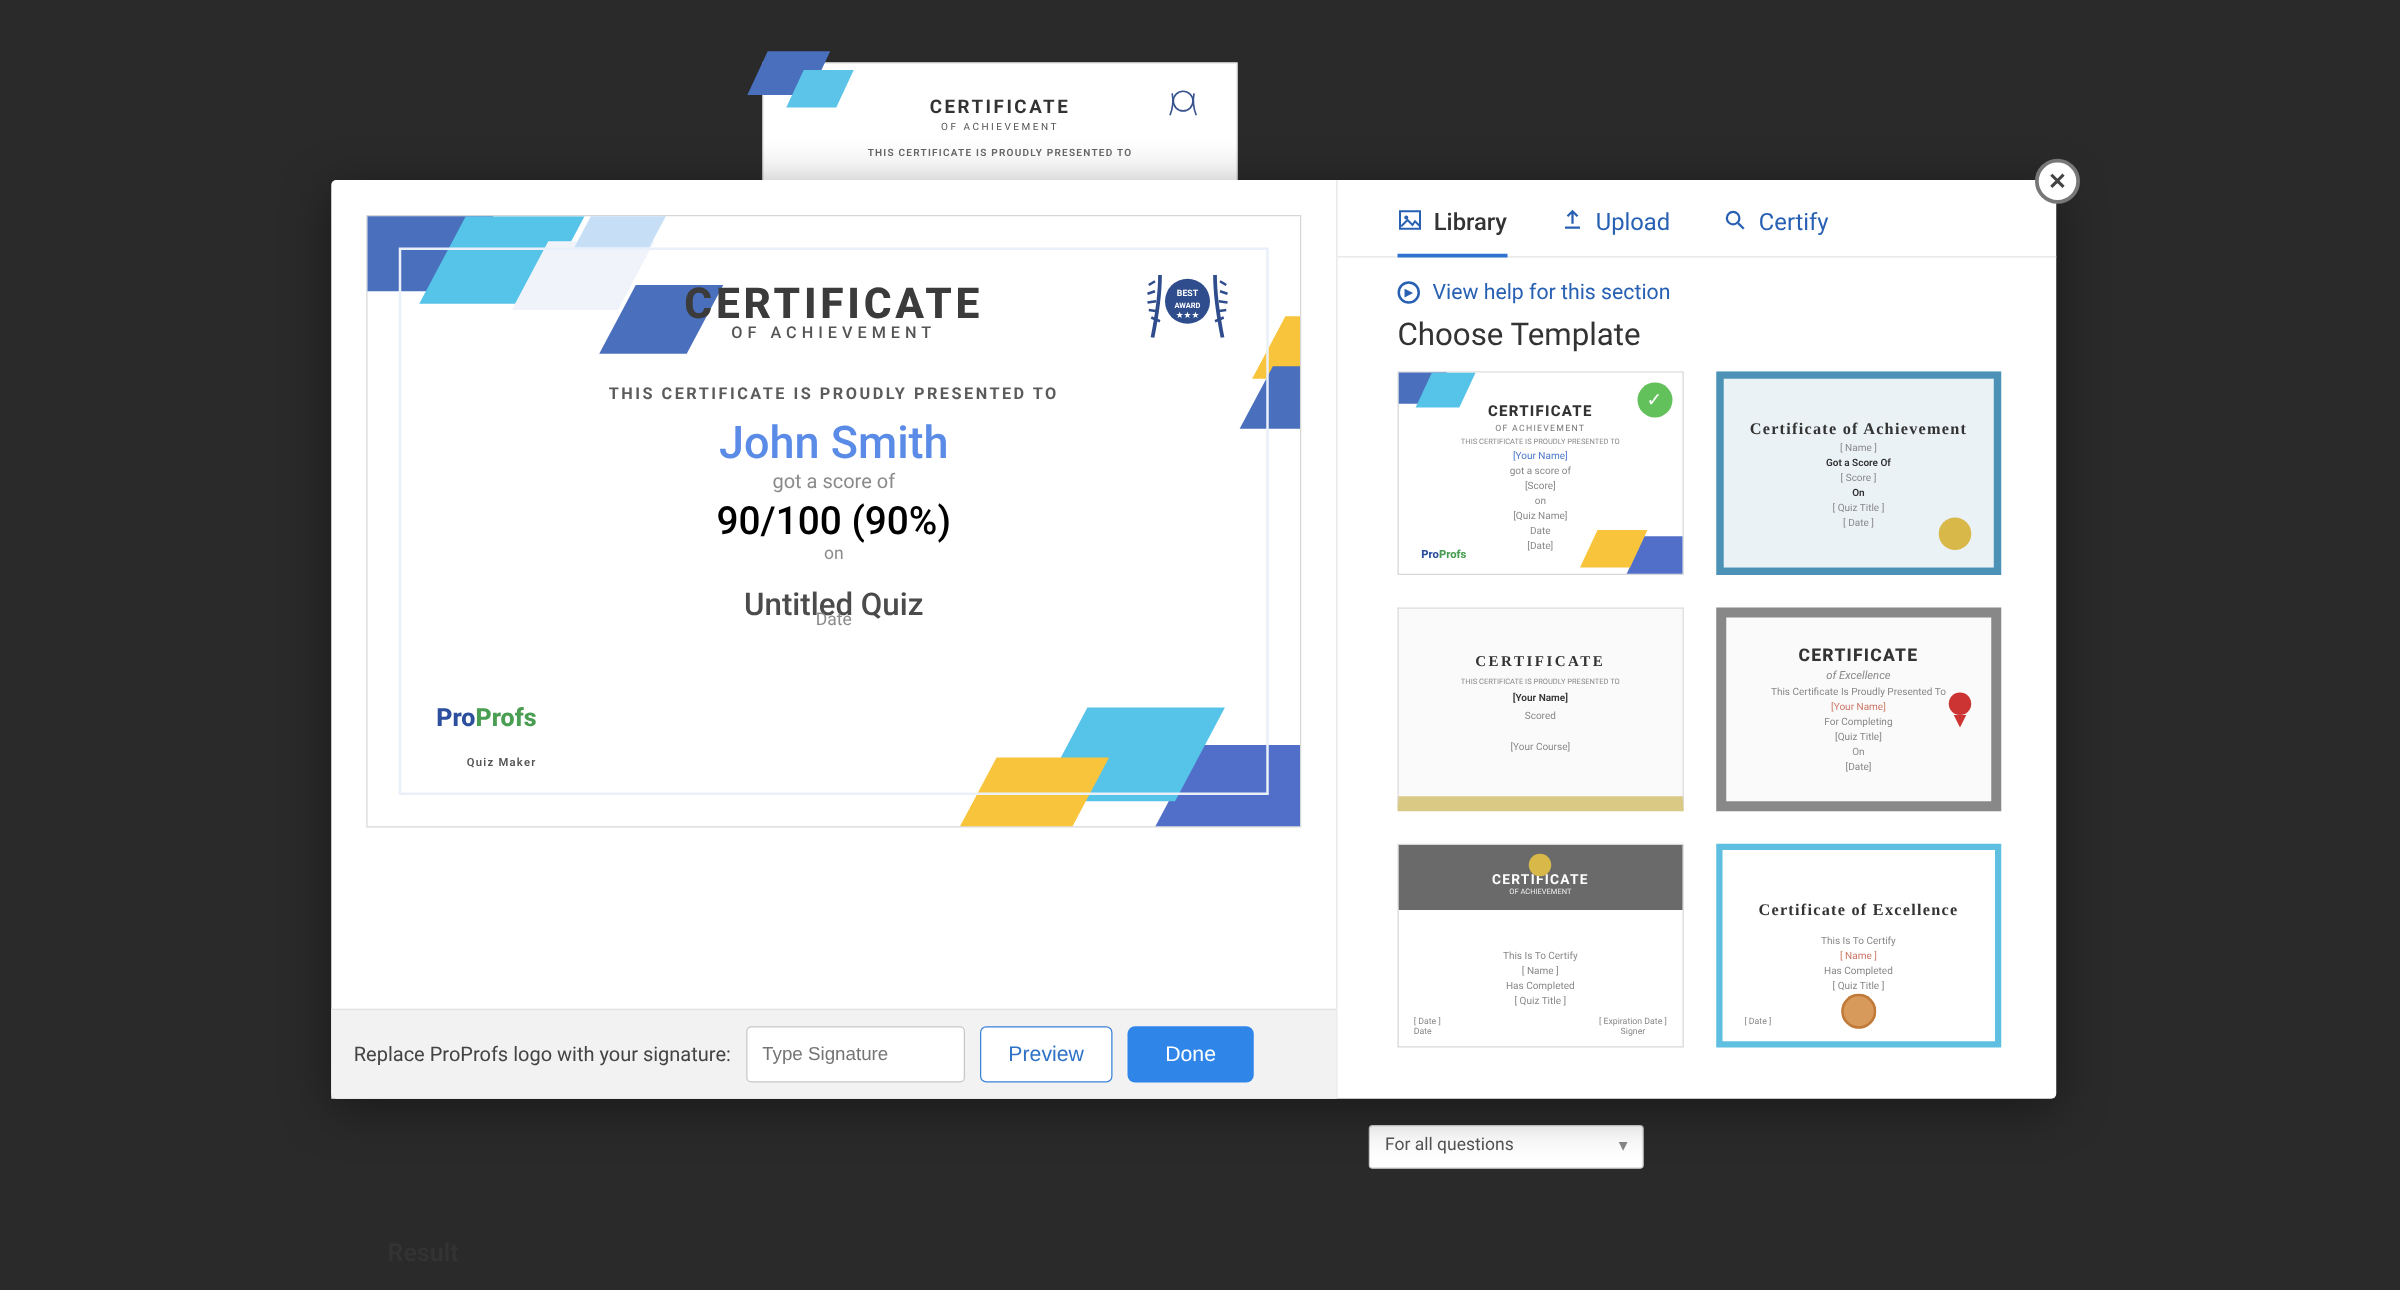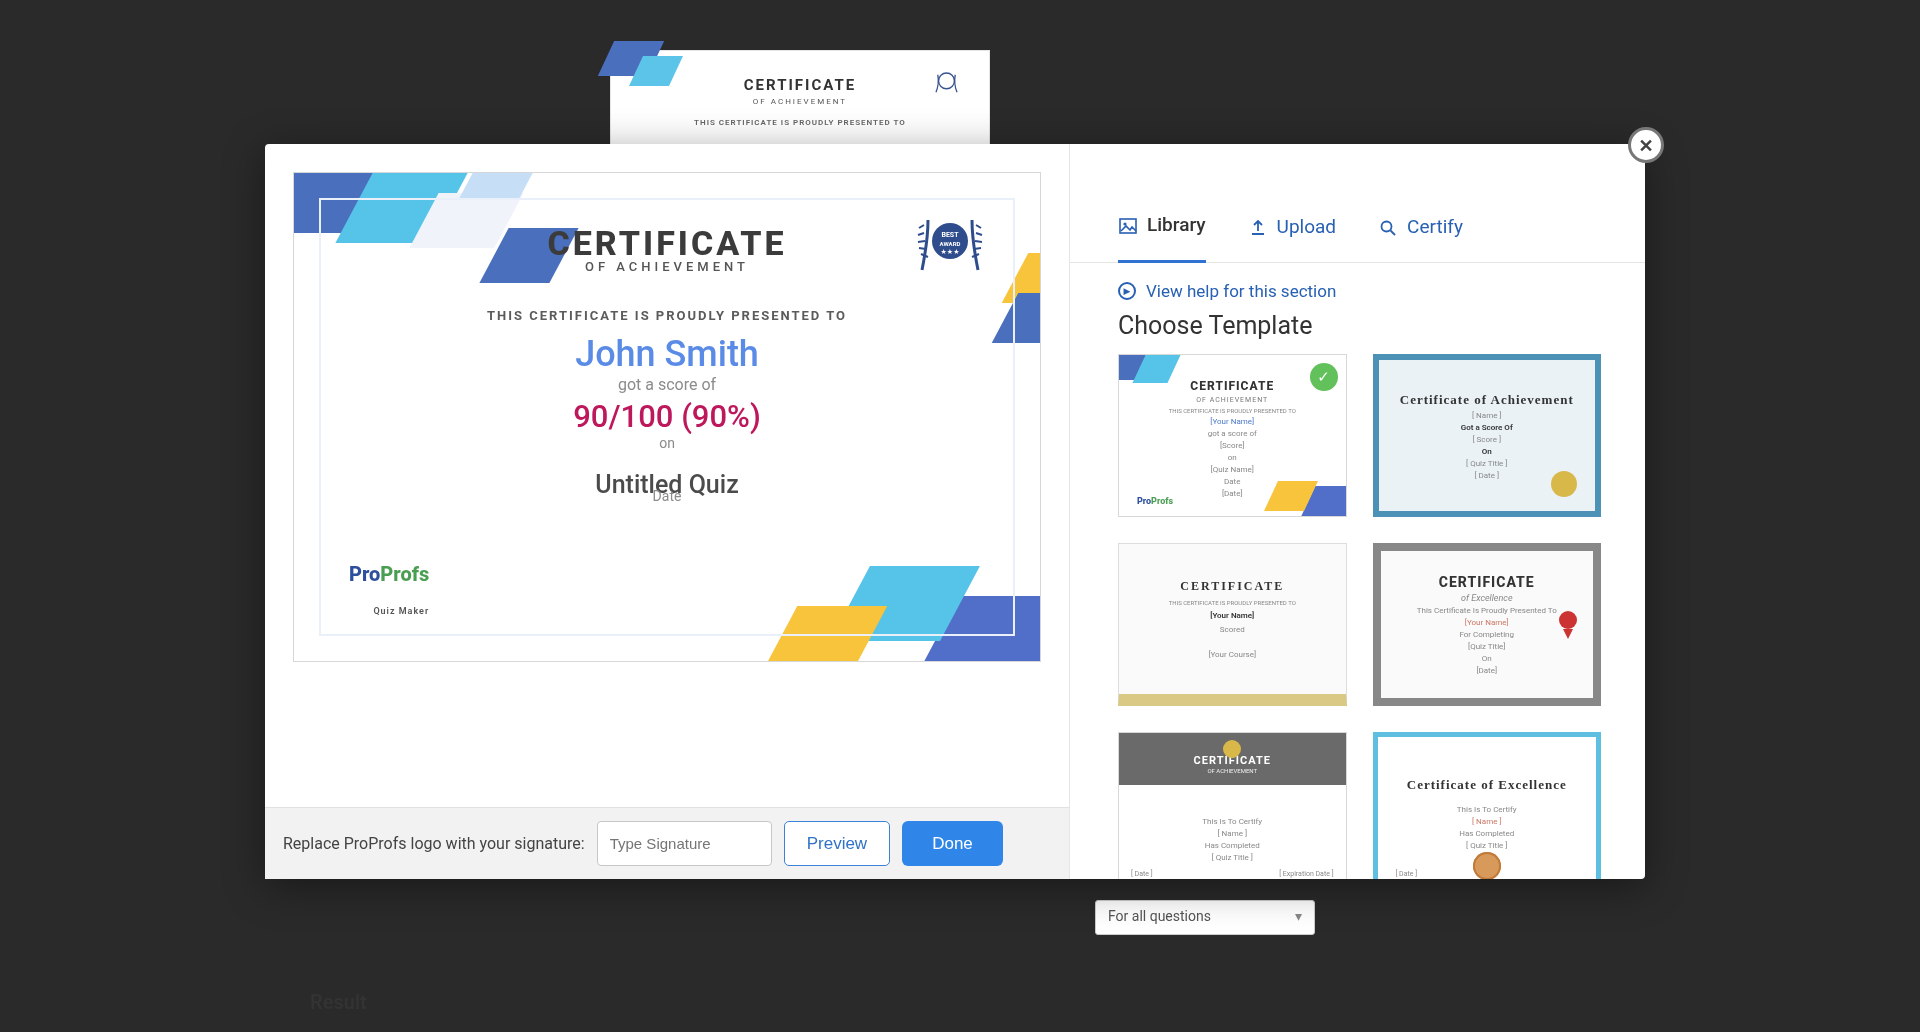--- a/index.html
+++ b/index.html
@@ -78,42 +78,42 @@
 .s9{top:80px; right:-30px; width:55px; height:50px; background:#f7c43b;}
 .s10{top:120px; right:-15px; width:50px; height:50px; background:#4a6fbd;}
 .cert-inner{position:absolute; inset:25px; border:2px solid #eaf0fa;}
 .badge{position:absolute; top:32px; right:50px; width:80px; height:80px;}
 .badge svg{width:100%;height:100%;}
 .c-title{position:absolute; top:50px; left:0; right:0; text-align:center; font-size:34px; font-weight:800; letter-spacing:3px; color:#3b3b3b;}
 .c-sub{position:absolute; top:86px; left:0; right:0; text-align:center; font-size:13px; letter-spacing:4px; color:#555; font-weight:500;}
 .c-pres{position:absolute; top:135px; left:0; right:0; text-align:center; font-size:13px; letter-spacing:2px; color:#5b5b5b; font-weight:700;}
 .c-name{position:absolute; top:160px; left:0; right:0; text-align:center; font-size:36px; color:#5a8be6; font-weight:500;}
 .c-gotscore{position:absolute; top:202px; left:0; right:0; text-align:center; font-size:16px; color:#8b8b8b;}
-.c-score{position:absolute; top:225px; left:0; right:0; text-align:center; font-size:31px; color:#be185d; font-weight:500;}
+.c-score{position:absolute; top:225px; left:0; right:0; text-align:center; font-size:31px; color:#000000; font-weight:500;}
 .c-on{position:absolute; top:262px; left:0; right:0; text-align:center; font-size:14px; color:#8b8b8b;}
 .c-quiz{position:absolute; top:297px; left:0; right:0; text-align:center; font-size:25px; color:#4b4b4b; font-weight:500;}
 .c-datelbl{position:absolute; top:315px; left:0; right:0; text-align:center; font-size:14px; color:#8b8b8b;}
 .c-date{position:absolute; top:335px; left:0; right:0; text-align:center; font-size:21px; color:#4b4b4b; font-weight:500;}
 .logo{position:absolute; bottom:45px; left:55px; font-weight:800; font-size:20px;}
 .logo .pp1{color:#2c4f9e;} .logo .pp2{color:#4a9e52;}
 .logo .qm{display:block; font-size:9px; color:#555; font-weight:600; letter-spacing:1px; text-align:right;margin-top:20px;}
 
 .bottom-bar{
   height: 72px; background:#f2f2f2; border-top:1px solid #e1e1e1;
   display:flex; align-items:center; padding: 0 18px; gap:12px;
 }
 .bottom-bar label{font-size:16px; color:#444;}
 .sig-input{ width:175px; height:45px; border:1px solid #c7c7c7; border-radius:4px; padding:0 12px; font-size:15px; }
 .preview-btn{ height:45px; padding:0 22px; border:1px solid #3b82d8; color:#2f72c6; background:#fff; border-radius:5px; font-size:17px; cursor:pointer;}
 .done-btn{ height:45px; padding:0 30px; background:#2f86e8; color:#fff; border:none; border-radius:6px; font-size:17px; font-weight:500; cursor:pointer;}
 
 
 .modal-right{ flex:1; padding: 22px 0 0 0; display:flex; flex-direction:column; }
 .tabs{display:flex; gap:42px; padding: 0 48px 0 48px; border-bottom:1px solid #e5e5e5;}
-.tab{display:flex; align-items:flex-end; gap:9px; font-size:19px; color:#2860b3; padding-bottom:24px; cursor:pointer;margin-top:47px;}
+.tab{display:flex; align-items:flex-start; gap:9px; font-size:19px; color:#2860b3; padding-bottom:14px; cursor:pointer;}
 .tab.active{ color:#333; font-weight:500; border-bottom:3px solid #2f72d0; margin-bottom:-1px;}
 .tab .ticon{width:20px; height:20px; display:inline-flex; align-items:center; justify-content:center;}
 .help-link{ padding: 18px 48px 8px; color:#2860b3; font-size:17px; display:flex; align-items:center; gap:10px; cursor:pointer;}
 .help-link .play{width:18px;height:18px;border:2px solid #2860b3; border-radius:50%; display:inline-flex;align-items:center;justify-content:center; font-size:9px;}
 .choose{ padding: 2px 48px 14px; font-size:25px; color:#333; }
 .tmpl-grid{ padding: 0 44px 20px 48px; display:grid; grid-template-columns: 1fr 1fr; gap: 26px; overflow-y:auto; }
 .tmpl-grid::-webkit-scrollbar{width:9px;} .tmpl-grid::-webkit-scrollbar-thumb{background:#c5c5c5; border-radius:4px;}
 .tmpl{ width:100%; height:163px; border:1px solid #d8d8d8; background:#fff; position:relative; cursor:pointer; }
 .tmpl.selected .check{position:absolute; top:8px; right:8px; width:28px; height:28px; background:#62c15a; border-radius:50%; display:flex;align-items:center;justify-content:center; color:#fff; font-size:15px;}
 .tmpl-content{position:absolute; inset:0; display:flex; flex-direction:column; align-items:center; justify-content:center; font-size:9px; color:#555; text-align:center; gap:3px;}
@@ -338,21 +338,21 @@
           <div class="gt2">OF ACHIEVEMENT</div>
         </div>
         <div class="gbody">
           <div class="tc-field">This Is To Certify</div>
           <div class="tc-field">[ Name ]</div>
           <div class="tc-field">Has Completed</div>
           <div class="tc-field">[ Quiz Title ]</div>
         </div>
         <div class="gfoot">
           <div><span>[ Date ]</span><br><span>Date</span></div>
-          <div style="text-align:left;"><span>[ Expiration Date ]</span><br><span>Signer</span></div>
+          <div style="text-align:center;"><span>[ Expiration Date ]</span><br><span>Signer</span></div>
         </div>
       </div>
 
       <div class="tmpl t-border-lightblue">
         <div class="tmpl-content">
           <div class="tc-title2" style="font-size:13px;">Certificate of Excellence</div>
           <div style="height:6px;"></div>
           <div class="tc-field">This Is To Certify</div>
           <div class="tc-field" style="color:#c76;">[ Name ]</div>
           <div class="tc-field">Has Completed</div>

